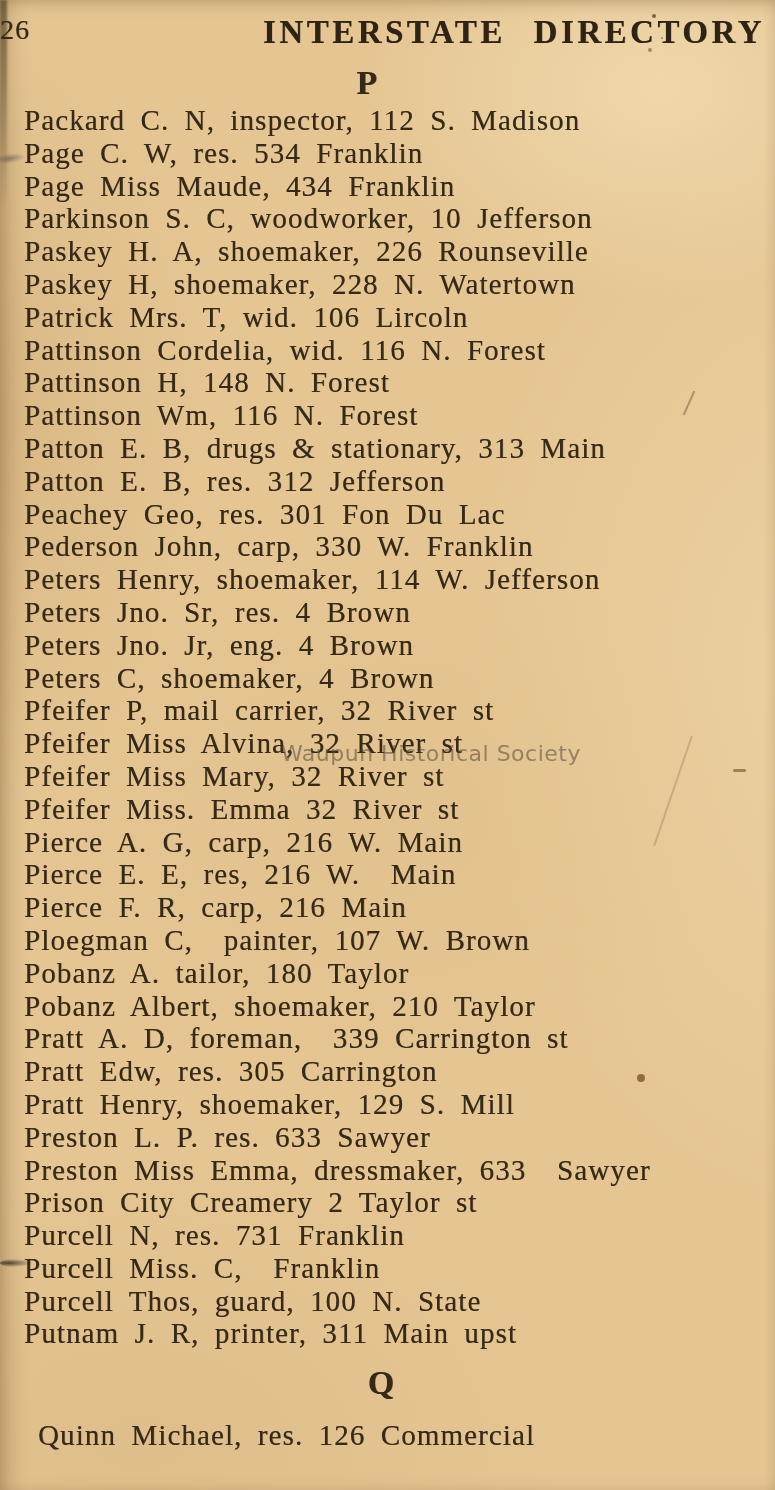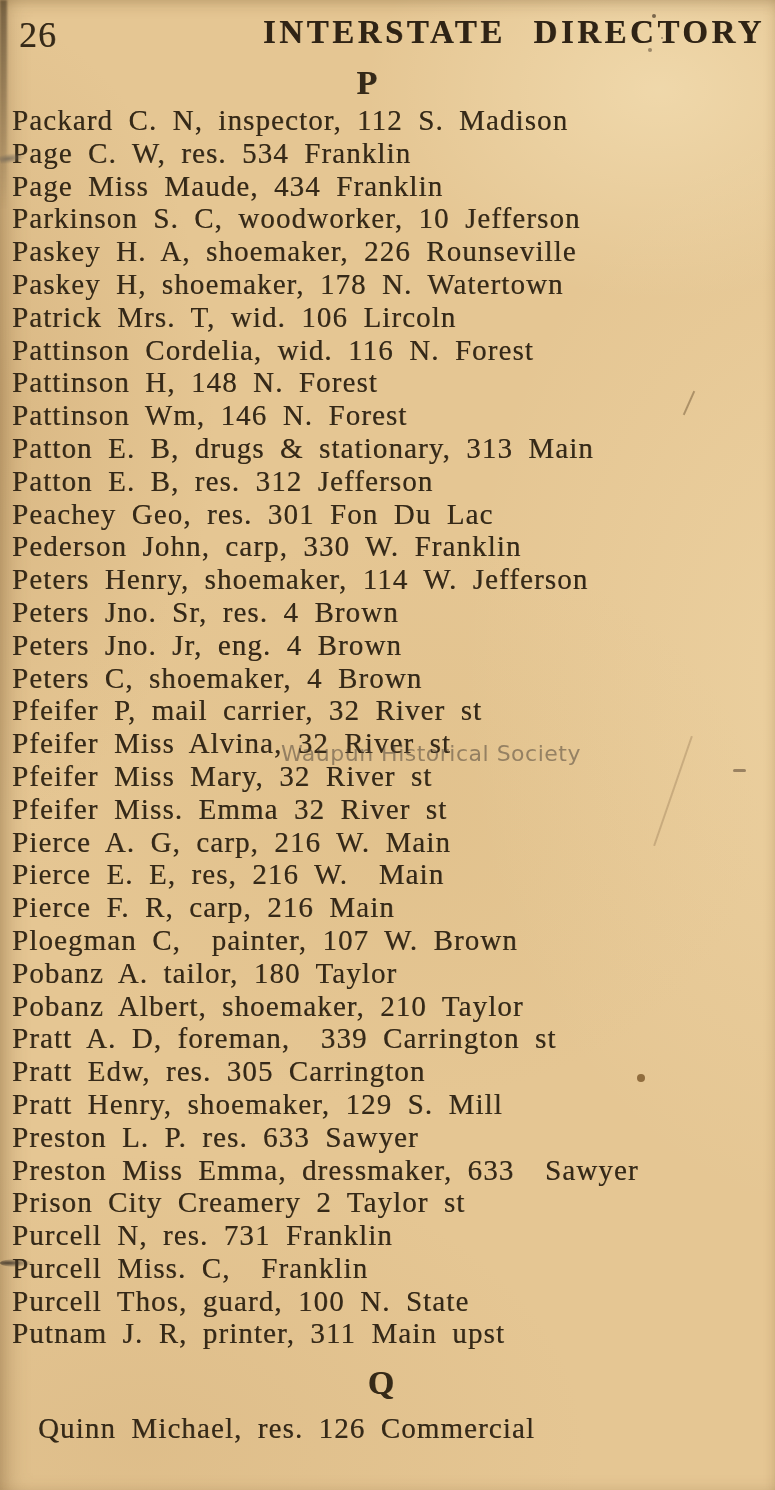--- a/index.html
+++ b/index.html
@@ -16,48 +16,48 @@
       radial-gradient(ellipse 500px 380px at 50% 55%, rgba(210,175,115,0.18), transparent 75%);
     box-shadow: inset 16px 0 24px -12px rgba(110,80,40,0.45),
                 inset -5px 0 14px -7px rgba(110,80,40,0.22),
                 inset 0 10px 18px -10px rgba(110,80,40,0.30);
     font-family:"Liberation Serif","DejaVu Serif",serif;
     color:#352918;
   }
   .ink{ text-shadow: 0.4px 0.3px 0.6px rgba(53,41,24,0.55); }
 
   .page-number{
-    position:absolute; left:19px; top:14px;
-    font-size:36px; letter-spacing:1px;
+    position:absolute; left:0; top:14px;
+    font-size:28px; letter-spacing:1px;
   }
   .header-title{
     position:absolute; left:0; right:10px; top:14px;
     text-align:right;
     font-size:33px; font-weight:600;
     letter-spacing:3.5px; word-spacing:16px;
     color:#2f2315;
   }
 
   .sections{ position:absolute; left:0; right:0; top:62px; }
   .section-letter{
     height:42px; line-height:42px;
     text-align:center;
     font-size:34px; font-weight:bold;
     letter-spacing:1px;
     transform:translateX(-20px);
   }
-  .entries{ padding-left:12px; }
+  .entries{ padding-left:24px; }
   .entry{
     font-size:29px; line-height:32.8px;
     letter-spacing:1.1px; word-spacing:7px;
     white-space:pre;
   }
   .section + .section{ margin-top:12px; }
   .section:nth-child(2) .section-letter{ transform:translateX(-6px); }
-  .section:nth-child(2) .entries{ padding-left:38px; margin-top:8px; }
+  .section:nth-child(2) .entries{ padding-left:38px; margin-top:15px; }
 
   .watermark{
     position:absolute; left:268px; top:741px;
     font-family:"DejaVu Sans","Liberation Sans",sans-serif;
     font-size:22px; letter-spacing:0.5px;
     color:rgba(75,65,55,0.52);
     pointer-events:none;
     margin-left:13px;
   }
 
@@ -113,25 +113,25 @@
 
   <div class="sections" id="sections">
       <div class="section">
         <div class="section-letter ink">P</div>
         <div class="entries">
           <div class="entry ink">Packard C. N, inspector, 112 S. Madison</div>
           <div class="entry ink">Page C. W, res. 534 Franklin</div>
           <div class="entry ink">Page Miss Maude, 434 Franklin</div>
           <div class="entry ink">Parkinson S. C, woodworker, 10 Jefferson</div>
           <div class="entry ink">Paskey H. A, shoemaker, 226 Rounseville</div>
-          <div class="entry ink">Paskey H, shoemaker, 178 N. Watertown</div>
+          <div class="entry ink">Paskey H, shoemaker, 228 N. Watertown</div>
           <div class="entry ink">Patrick Mrs. T, wid. 106 Lircoln</div>
           <div class="entry ink">Pattinson Cordelia, wid. 116 N. Forest</div>
           <div class="entry ink">Pattinson H, 148 N. Forest</div>
-          <div class="entry ink">Pattinson Wm, 146 N. Forest</div>
+          <div class="entry ink">Pattinson Wm, 116 N. Forest</div>
           <div class="entry ink">Patton E. B, drugs &amp; stationary, 313 Main</div>
           <div class="entry ink">Patton E. B, res. 312 Jefferson</div>
           <div class="entry ink">Peachey Geo, res. 301 Fon Du Lac</div>
           <div class="entry ink">Pederson John, carp, 330 W. Franklin</div>
           <div class="entry ink">Peters Henry, shoemaker, 114 W. Jefferson</div>
           <div class="entry ink">Peters Jno. Sr, res. 4 Brown</div>
           <div class="entry ink">Peters Jno. Jr, eng. 4 Brown</div>
           <div class="entry ink">Peters C, shoemaker, 4 Brown</div>
           <div class="entry ink">Pfeifer P, mail carrier, 32 River st</div>
           <div class="entry ink">Pfeifer Miss Alvina, 32 River st</div>

